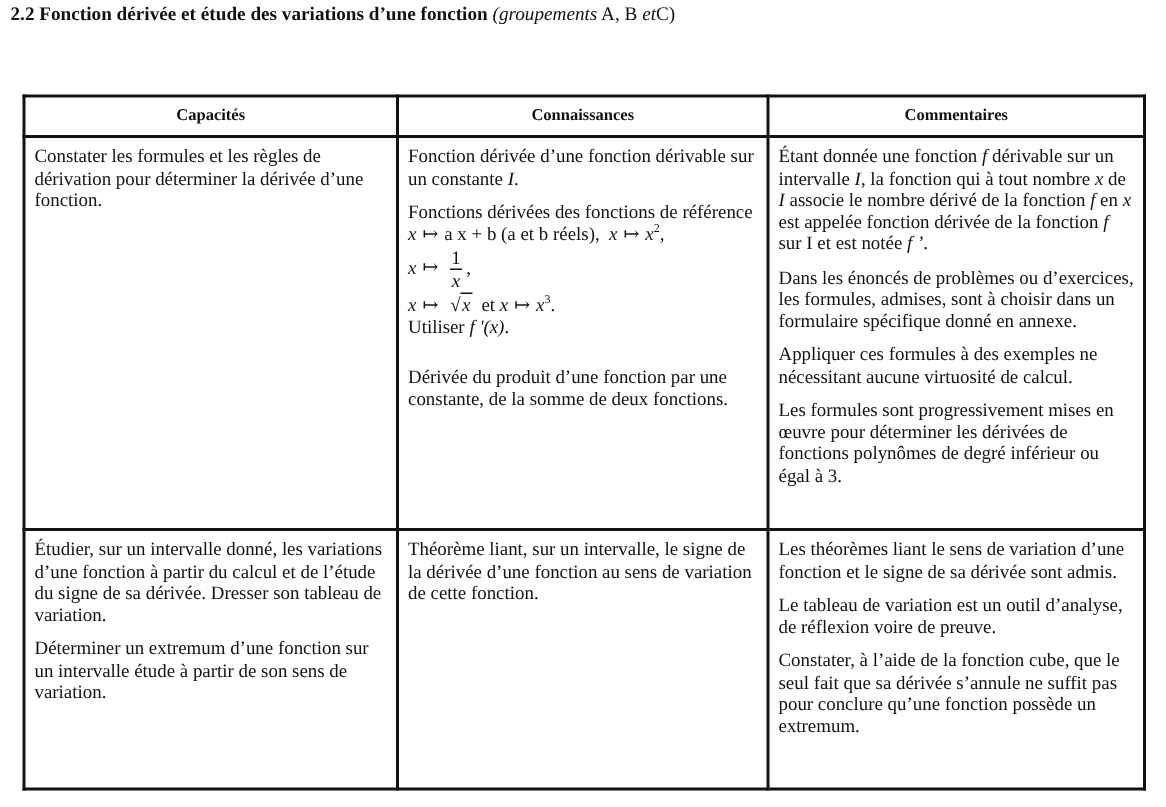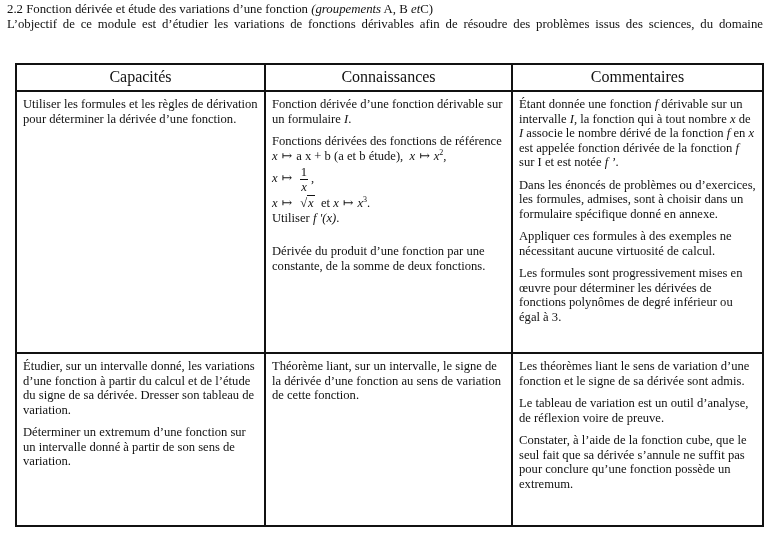--- a/index.html
+++ b/index.html
@@ -5,39 +5,39 @@
   html, body { margin: 0; padding: 0; background: #ffffff; }
   body {
     width: 777px; height: 538px; overflow: hidden; position: relative;
     font-family: "Liberation Serif", "DejaVu Serif", serif;
     color: #111111; font-size: 12.6px; line-height: 14.5px;
   }
   .heading {
     position: absolute; left: 7px; top: 2px; width: 765px;
     font-size: 12.8px; line-height: 15px; white-space: nowrap;
   }
-  .heading b { font-weight: normal; }
+  .heading b { font-weight: bold; }
   .heading i { font-style: italic; }
   .intro {
     position: absolute; left: 7px; top: 17px; width: 756px;
     font-size: 12.8px; line-height: 14.5px; text-align: justify;
     text-align-last: left;
   }
   .intro .line1 { display: block; text-align: justify; text-align-last: justify; }
   .intro .line2 { display: block; }
   table.grid {
     position: absolute; left: 15px; top: 63px;
     width: 747px; border-collapse: collapse; table-layout: fixed;
   }
   table.grid th, table.grid td {
     border: 2px solid #111111; vertical-align: top;
   }
   table.grid th {
-    height: 25px; font-weight: normal; text-align: center; vertical-align: middle;
-    font-size: 16px; padding: 0;
+    height: 25px; font-weight: bold; text-align: center; vertical-align: middle;
+    font-size: 11px; padding: 0;
   }
   table.grid td { padding: 5px 6px 4px 6px; }
   tr.row1 td { height: 251px; }
   tr.row2 td { height: 162px; }
   .col1 { width: 249px; }
   .col2 { width: 247px; }
   .col3 { width: 251px; }
   .p { margin: 0 0 8px 0; }
   .p.gap-lg { }
   .p.last { margin-bottom: 0; }
@@ -56,47 +56,46 @@
 <body>
 
 <div class="heading">
   <b>2.2 Fonction dérivée et étude des variations d’une fonction</b>
   <i>(groupements</i>
   <span>A, B</span>
   <i>et</i><span>C)</span>
 </div>
 
 <div class="intro">
-  <span class="line1">L’objectif de ce module est d’étudier les variations de fonctions dérivables afin de résoudre des problèmes issus des sciences, du domaine</span>
 </div>
 
 <table class="grid">
   <colgroup>
     <col class="col1">
       <col class="col2">
       <col class="col3">
   </colgroup>
   <thead>
     <tr>
       <th>Capacités</th>
       <th>Connaissances</th>
       <th>Commentaires</th>
     </tr>
   </thead>
   <tbody>
     <tr class="row1">
       <td>
-        <p class="p last">Utiliser les formules et les règles de dérivation pour déterminer la dérivée d’une fonction.</p>
+        <p class="p last">Constater les formules et les règles de dérivation pour déterminer la dérivée d’une fonction.</p>
       </td>
       <td>
-        <p class="p"><span>Fonction dérivée d’une fonction dérivable sur un formulaire</span> <i>I</i><span>.</span></p>
+        <p class="p"><span>Fonction dérivée d’une fonction dérivable sur un constante</span> <i>I</i><span>.</span></p>
         <div class="p">
           <span class="formula-line">Fonctions dérivées des fonctions de référence</span>
           <span class="formula-line">
-            <i>x</i><span class="mapsto">↦</span><span>a x + b (a et b étude),</span>&nbsp; <i>x</i><span class="mapsto">↦</span><i>x</i><sup>2</sup><span>,</span>
+            <i>x</i><span class="mapsto">↦</span><span>a x + b (a et b réels),</span>&nbsp; <i>x</i><span class="mapsto">↦</span><i>x</i><sup>2</sup><span>,</span>
           </span>
           <span class="formula-line" style="margin-top:2px;">
             <i>x</i><span class="mapsto">↦</span><span class="frac"><span class="num">1</span><span class="den">x</span></span> <span>,</span>
           </span>
           <span class="formula-line" style="margin-top:2px;">
             <i>x</i><span class="mapsto">↦</span><span class="sqrt"><span>√</span><span class="rad">x</span></span>&nbsp; <span>et</span> <i>x</i><span class="mapsto">↦</span><i>x</i><sup>3</sup><span>.</span>
           </span>
           <span class="formula-line">
             <span>Utiliser</span> <i>f '(x)</i><span>.</span>
           </span>
@@ -106,21 +105,21 @@
       <td>
         <p class="p"><span>Étant donnée une fonction</span> <i>f</i> <span>dérivable sur un intervalle</span> <i>I</i><span>, la fonction qui à tout nombre</span> <i>x</i> <span>de</span> <i>I</i> <span>associe le nombre dérivé de la fonction</span> <i>f</i><span> en</span> <i>x</i> <span>est appelée fonction dérivée de la fonction</span> <i>f</i> <span>sur I et est notée</span> <i>f ’</i><span>.</span></p>
         <p class="p">Dans les énoncés de problèmes ou d’exercices, les formules, admises, sont à choisir dans un formulaire spécifique donné en annexe.</p>
         <p class="p">Appliquer ces formules à des exemples ne nécessitant aucune virtuosité de calcul.</p>
         <p class="p last">Les formules sont progressivement mises en œuvre pour déterminer les dérivées de fonctions polynômes de degré inférieur ou égal à 3.</p>
       </td>
     </tr>
     <tr class="row2">
       <td>
         <p class="p gap-lg">Étudier, sur un intervalle donné, les variations d’une fonction à partir du calcul et de l’étude du signe de sa dérivée. Dresser son tableau de variation.</p>
-        <p class="p last">Déterminer un extremum d’une fonction sur un intervalle donné à partir de son sens de variation.</p>
+        <p class="p last">Déterminer un extremum d’une fonction sur un intervalle étude à partir de son sens de variation.</p>
       </td>
       <td>
         <p class="p last">Théorème liant, sur un intervalle, le signe de la dérivée d’une fonction au sens de variation de cette fonction.</p>
       </td>
       <td>
         <p class="p gap-lg">Les théorèmes liant le sens de variation d’une fonction et le signe de sa dérivée sont admis.</p>
         <p class="p">Le tableau de variation est un outil d’analyse, de réflexion voire de preuve.</p>
         <p class="p last">Constater, à l’aide de la fonction cube, que le seul fait que sa dérivée s’annule ne suffit pas pour conclure qu’une fonction possède un extremum.</p>
       </td>
     </tr>

